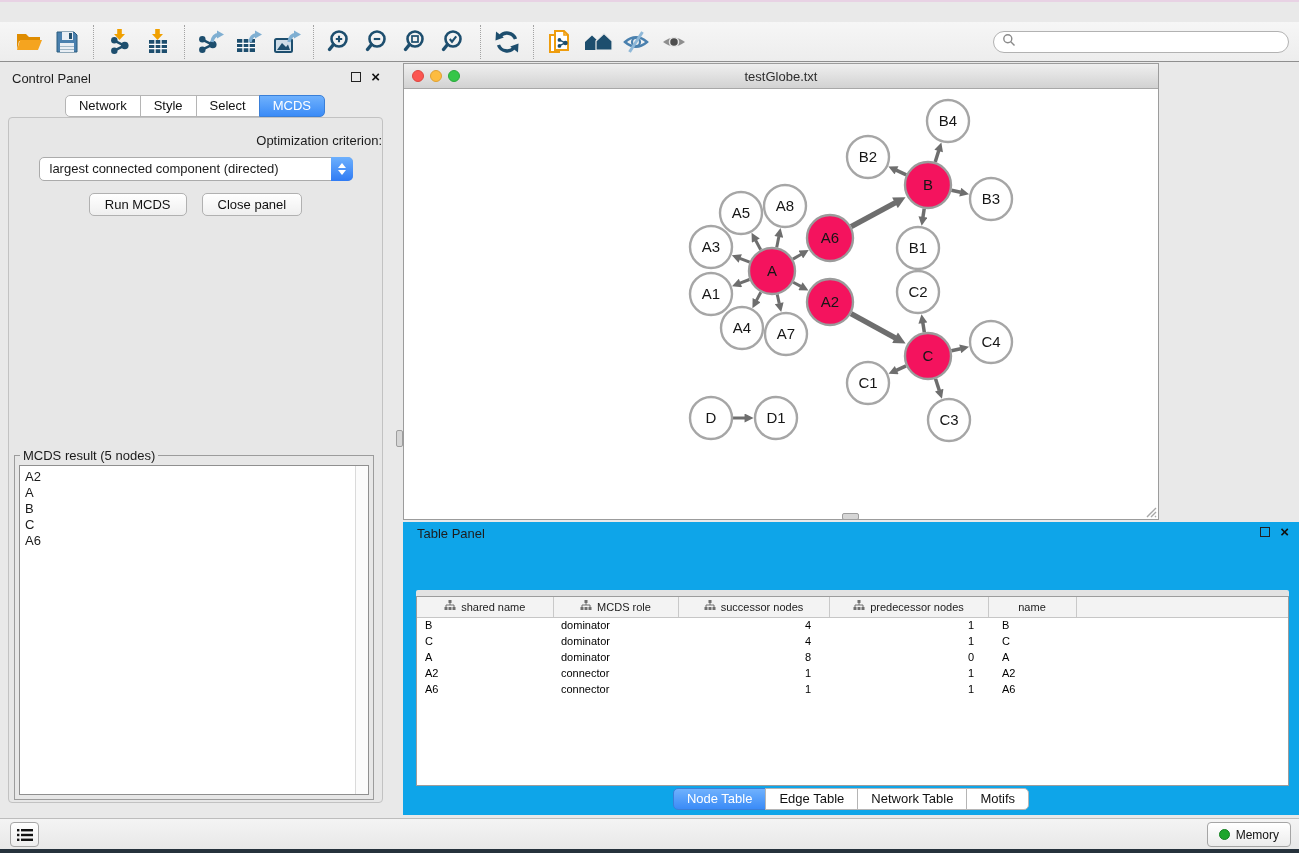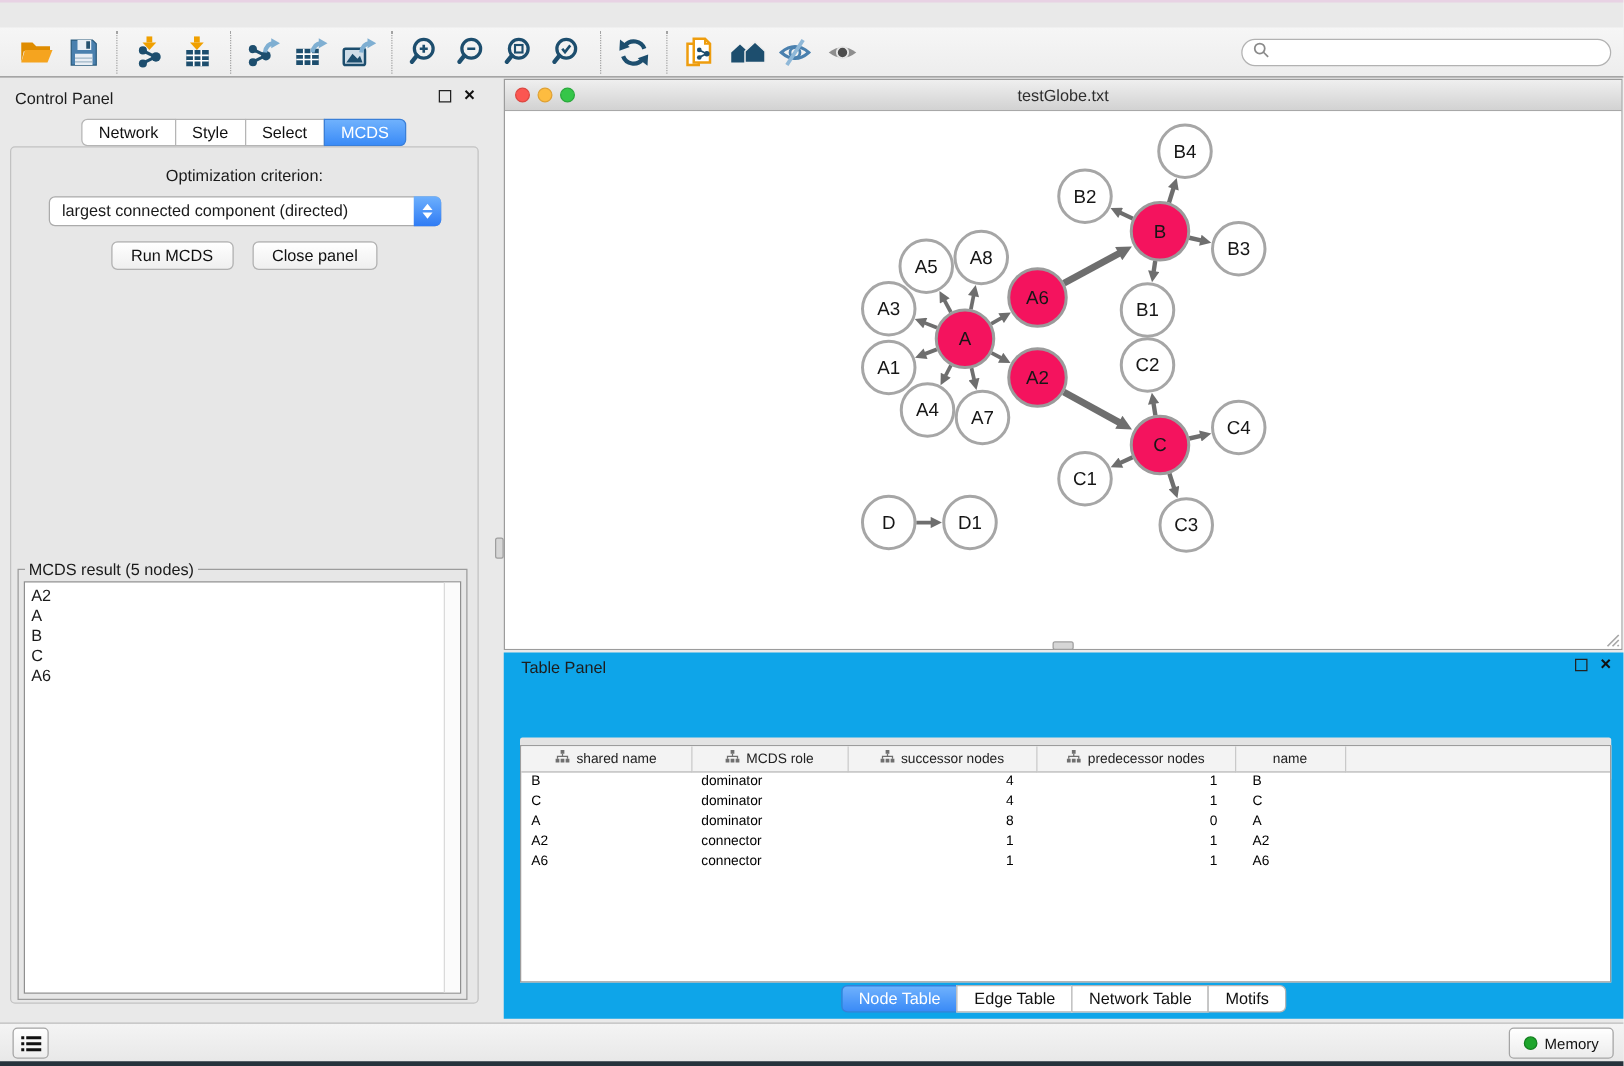--- a/index.html
+++ b/index.html
@@ -41,42 +41,42 @@
   .cp-title { position:absolute; left:12px; top:8px; }
   .cp-ctrl { position:absolute; right:10px; top:9px; }
   .cp-tabs { position:absolute; left:0; top:32px; width:100%; display:flex; justify-content:center; }
   .tab { height:22px; line-height:20px; padding:0 13px; background:#fff; border:1px solid #b5b5b5;
     margin-left:-1px; font-size:13px; color:#111; cursor:default; }
   .tab:first-child { border-radius:5px 0 0 5px; margin-left:0; }
   .tab:last-child { border-radius:0 5px 5px 0; }
   .tab.active { background:linear-gradient(#6fb1fd,#3a8bf7); border-color:#3a7fd8; color:#fff; }
   .cp-body { position:absolute; left:8px; right:7px; top:54px; bottom:12px;
     background:#e7e7e7; border:1px solid #c2c2c2; border-radius:4px; }
-  .crit-label { text-align:center; margin-top:15px; font-size:13px; }
+  .crit-label { text-align:right; margin-top:15px; font-size:13px; }
   .dropdown { position:relative; width:314px; height:24px; margin:9px auto 0;
     background:#fff; border:1px solid #ababab; border-radius:5px; line-height:22px;
     padding-left:10px; font-size:13px; }
   .dd-step { position:absolute; right:-1px; top:-1px; width:22px; height:24px; border-radius:0 5px 5px 0;
     background:linear-gradient(#6db0fd,#2f7bf4); display:flex; flex-direction:column;
     align-items:center; justify-content:center; gap:2px; }
   .dd-up { width:0; height:0; border-left:4px solid transparent; border-right:4px solid transparent; border-bottom:5px solid #fff; }
   .dd-dn { width:0; height:0; border-left:4px solid transparent; border-right:4px solid transparent; border-top:5px solid #fff; }
   .btn-row { display:flex; justify-content:center; gap:15px; margin-top:12px; }
   .pbtn { height:23px; padding:0 15px; background:linear-gradient(#ffffff,#efefef);
     border:1px solid #b1b1b1; border-radius:5px; font-size:13px; font-family:inherit; color:#111; }
   .result-group { position:absolute; left:5px; right:8px; top:330px; bottom:2px;
     border:1px solid #9c9c9c; display:flex; flex-direction:column; }
   .result-group legend { margin-left:5px; padding:0 3px; font-size:13px; }
   .result-list { flex:1; margin:2px 4px 4px 4px; background:#fff; border:1px solid #8f8f8f;
     position:relative; overflow:hidden; padding:3px 0 0 5px; }
   .result-list .item { font-size:13px; line-height:16px; }
   .scrolltrack { position:absolute; right:0; top:0; bottom:0; width:13px; background:#fbfbfb; border-left:1px solid #dadada; }
 
   
-  .net-window { position:absolute; left:403px; top:63px; width:895px; height:457px;
+  .net-window { position:absolute; left:403px; top:63px; width:756px; height:457px;
     background:#fff; border:1px solid #9c9c9c; }
   .nw-titlebar { position:relative; height:25px; background:linear-gradient(#efefef,#d2d2d2);
     border-bottom:1px solid #a8a8a8; display:flex; align-items:center; }
   .nw-lights { position:absolute; left:8px; top:6px; display:flex; gap:6px; }
   .nw-light { width:12px; height:12px; border-radius:50%; }
   .nw-titlebar .wtitle { width:100%; text-align:center; font-size:13px; color:#2e2e2e; }
   .nw-canvas { position:relative; width:100%; height:430px; background:#fff; }
   .resize-grip { position:absolute; right:1px; bottom:1px; }
 
   .grip-v { position:absolute; left:396px; top:430px; width:7px; height:17px;

